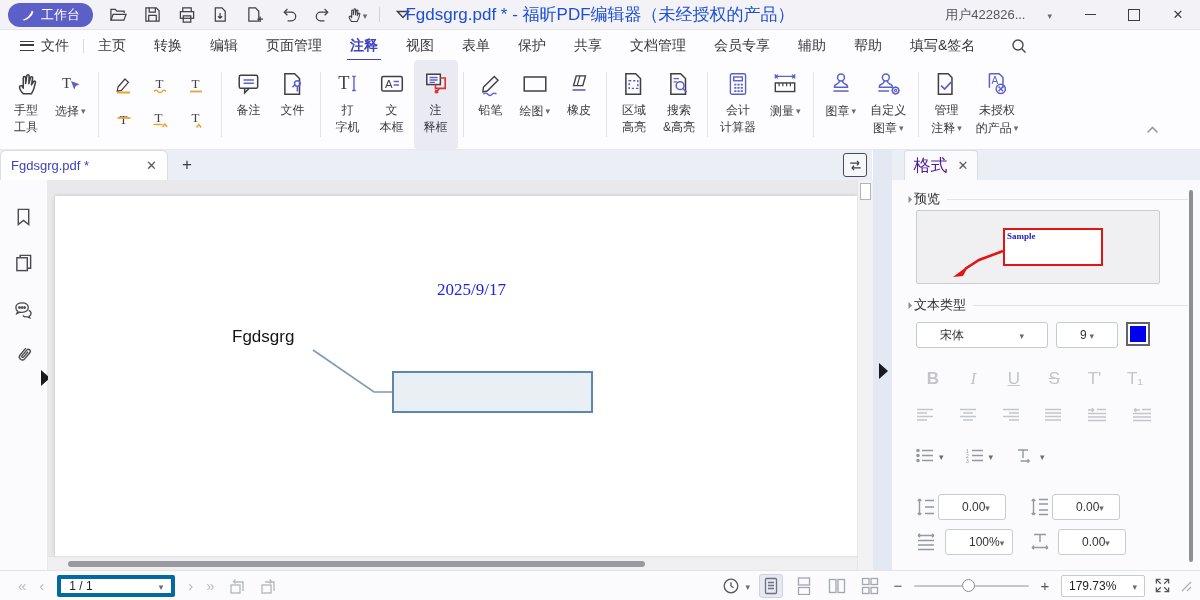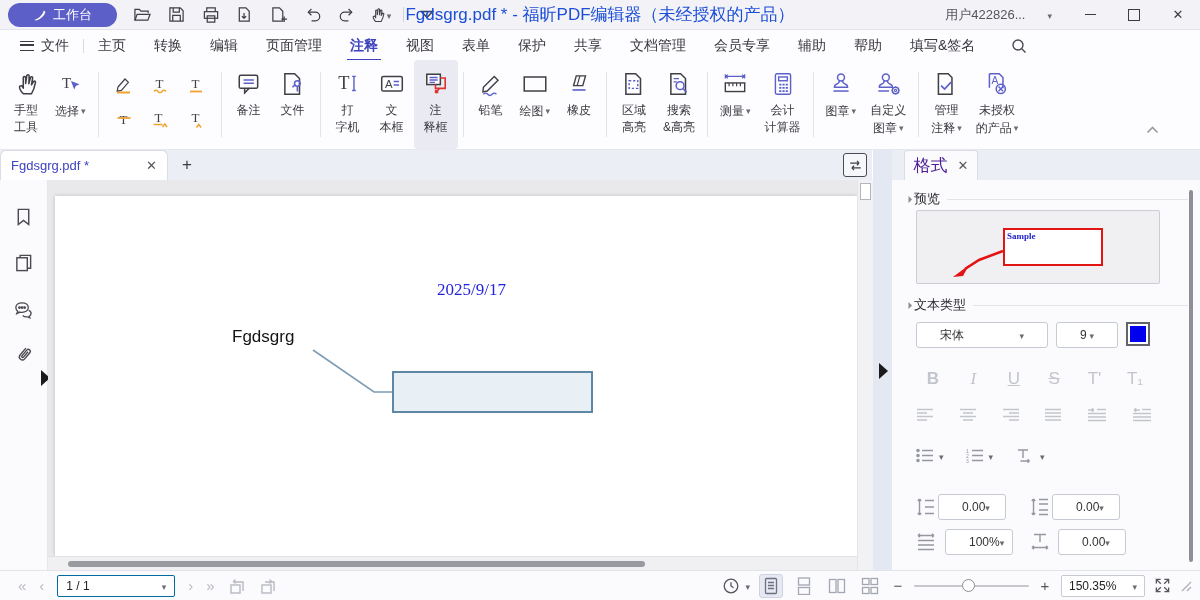--- a/index.html
+++ b/index.html
@@ -6,21 +6,21 @@
 html,body{background:#e0e0e0}
 #app{position:relative;width:1200px;height:600px;background:#fdfdff;overflow:hidden;
   font-family:"Liberation Sans","DejaVu Sans",sans-serif;font-size:13px;color:#333}
 svg{display:block}
 .caret::after{content:"▾";font-size:9px;color:#6b6b73;line-height:1}
 .caret{display:inline-block;vertical-align:1px;margin-left:2px}
 
 
 .titlebar{position:absolute;left:0;top:0;width:1200px;height:30px;background:#f2f2f7;
   border-bottom:1px solid #e4e4ec;display:flex;align-items:center}
-.ws-pill{display:flex;align-items:center;gap:6px;height:24px;padding:0 25px;margin-left:8px;
+.ws-pill{display:flex;align-items:center;gap:6px;height:24px;padding:0 13px;margin-left:8px;
   background:#5b5fc7;border-radius:12px;color:#fff;font-size:13px;cursor:default}
 .tb-icons{display:flex;align-items:center;gap:7px;margin-left:12px}
 .tb-ic{width:27px;height:24px;display:flex;align-items:center;justify-content:center;border-radius:3px}
 .tb-sep{width:1px;height:15px;background:#d2d2da;margin:0 2px}
 .tb-title{position:absolute;left:50%;transform:translateX(-50%);color:#1d4ed8;font-size:17px;white-space:nowrap}
 .tb-right{margin-left:auto;display:flex;align-items:center;height:30px}
 .user-chip{color:#55555c;font-size:13px;display:flex;align-items:center;gap:20px;margin-right:16px}
 .winbtn{width:44px;height:30px;display:flex;align-items:center;justify-content:center;color:#3c3c42}
 .win-min::after{content:"";width:11px;height:1.4px;background:#3c3c42;display:block}
 .win-max::after{content:"";width:10px;height:10px;border:1.3px solid #3c3c42;display:block}
@@ -117,21 +117,21 @@
 .lr-item{display:flex;align-items:flex-end;gap:3px}
 .sp-icon{position:absolute;width:20px;height:20px}
 .rp-scroll{position:absolute;right:7px;top:40px;width:4px;height:372px;background:#8e8e96;border-radius:2px}
 
 
 .statusbar{position:absolute;left:0;top:570px;width:1200px;height:30px;background:#fbfbfd;
   border-top:1px solid #e3e3ea;display:flex;align-items:center}
 .st-left{display:flex;align-items:center;gap:13px;margin-left:18px}
 .st-g{color:#b7bac2;font-size:15px;line-height:1}
 .g-first::after{content:"«"} .g-prev::after{content:"‹"} .g-next::after{content:"›"} .g-last::after{content:"»"}
-.pagebox{width:118px;height:22px;border:1px solid #0369a1;border-radius:2px;background:#fff;
+.pagebox{width:118px;height:22px;border:4px solid #0369a1;border-radius:2px;background:#fff;
   display:flex;align-items:center;padding:0 8px;font-size:12px;color:#222}
 .pagebox .caret{margin-left:auto}
 .st-right{margin-left:auto;display:flex;align-items:center;gap:9px;margin-right:8px}
 .layoutbtn{width:24px;height:24px;display:flex;align-items:center;justify-content:center;border-radius:3px}
 .layoutbtn.active{background:#e6e8f2;border:1px solid #cfd2e2}
 .st-minus,.st-plus{color:#55555c;font-size:15px;width:14px;text-align:center}
 .st-minus::after{content:"−"} .st-plus::after{content:"+"}
 .sliderwrap{width:115px;height:14px;position:relative;display:flex;align-items:center}
 .slider-track{width:100%;height:2px;background:#c6c6cd;border-radius:1px}
 .slider-handle{position:absolute;left:48px;top:0;width:13px;height:13px;border-radius:50%;
@@ -433,39 +433,39 @@
           </svg>
       </span>
       <span class="tlabeling"><span class="tlabel">搜索
 &amp;高亮</span></span>
     </div>
 
     <div class="tsep"></div>
 
     <div class="tbtn">
       <span class="ticon">
+        <svg width="24" height="26" viewBox="0 0 22 24" fill="none" stroke="#5c61c9" stroke-width="1.3">
+            <rect x="4" y="2.5" width="14" height="19" rx="1.5"></rect>
+            <rect x="7" y="5.5" width="8" height="3.5"></rect>
+            <path d="M7.5 12.5h2M10.5 12.5h2M13.5 12.5h2M7.5 15.5h2M10.5 15.5h2M13.5 15.5h2M7.5 18.5h2M10.5 18.5h2M13.5 18.5h2" stroke-width="1.6"></path>
+          </svg>
+      </span>
+      <span class="tlabeling"><span class="tlabel">会计
+计算器</span></span>
+    </div>
+
+    <div class="tbtn">
+      <span class="ticon">
         <svg width="28" height="26" viewBox="0 0 26 24" fill="none">
             <path d="M4 5h18M4 3v4M22 3v4M7 5l1.8-0M4 5l2.5-1.7M4 5l2.5 1.7M22 5l-2.5-1.7M22 5l-2.5 1.7" stroke="#5c61c9" stroke-width="1.1"></path>
             <rect x="4" y="11" width="18" height="8" stroke="#3f3f46" stroke-width="1.3"></rect>
             <path d="M7.5 11v3M11 11v3M14.5 11v3M18 11v3" stroke="#3f3f46" stroke-width="1.1"></path>
           </svg>
       </span>
       <span class="tlabeling"><span class="tlabel">测量</span><span class="caret"></span></span>
-    </div>
-
-    <div class="tbtn">
-      <span class="ticon">
-        <svg width="24" height="26" viewBox="0 0 22 24" fill="none" stroke="#5c61c9" stroke-width="1.3">
-            <rect x="4" y="2.5" width="14" height="19" rx="1.5"></rect>
-            <rect x="7" y="5.5" width="8" height="3.5"></rect>
-            <path d="M7.5 12.5h2M10.5 12.5h2M13.5 12.5h2M7.5 15.5h2M10.5 15.5h2M13.5 15.5h2M7.5 18.5h2M10.5 18.5h2M13.5 18.5h2" stroke-width="1.6"></path>
-          </svg>
-      </span>
-      <span class="tlabeling"><span class="tlabel">会计
-计算器</span></span>
     </div>
 
     <div class="tsep"></div>
 
     <div class="tbtn">
       <span class="ticon">
         <svg width="26" height="26" viewBox="0 0 24 24" fill="none" stroke="#5c61c9" stroke-width="1.4">
             <circle cx="12" cy="6" r="3.2"></circle>
             <path d="M10.5 9c.3 1.5-.8 2.5-3 3.4-1 .4-1.5 1-1.5 1.8V15h12v-.8c0-.8-.5-1.4-1.5-1.8-2.2-.9-3.3-1.9-3-3.4"></path>
             <path d="M5 18.5h14"></path>
@@ -787,21 +787,21 @@
             <rect x="10" y="10.5" width="6.5" height="6"></rect>
           </svg>
       </span>
       <span class="st-minus"></span>
       <div class="sliderwrap">
         <div class="slider-track"></div>
         <div class="slider-handle"></div>
       </div>
       <span class="st-plus"></span>
       <div class="zoombox">
-        <span>150.35%</span>
+        <span>179.73%</span>
           <span class="caret"></span>
       </div>
       <span>
         <svg width="17" height="17" viewBox="0 0 18 18" fill="none" stroke="#55555c" stroke-width="1.4">
             <path d="M11 2.5h4.5V7M15.5 2.5 10.8 7.2M7 15.5H2.5V11M2.5 15.5l4.7-4.7M15.5 11v4.5H11M10.8 10.8l4.7 4.7M2.5 7V2.5H7M2.5 2.5l4.7 4.7"></path>
           </svg>
       </span>
       <span>
         <svg width="12" height="12" viewBox="0 0 12 12" stroke="#b0b0b8" stroke-width="1.4">
             <path d="M11 2 2 11M11 7 7 11"></path>

